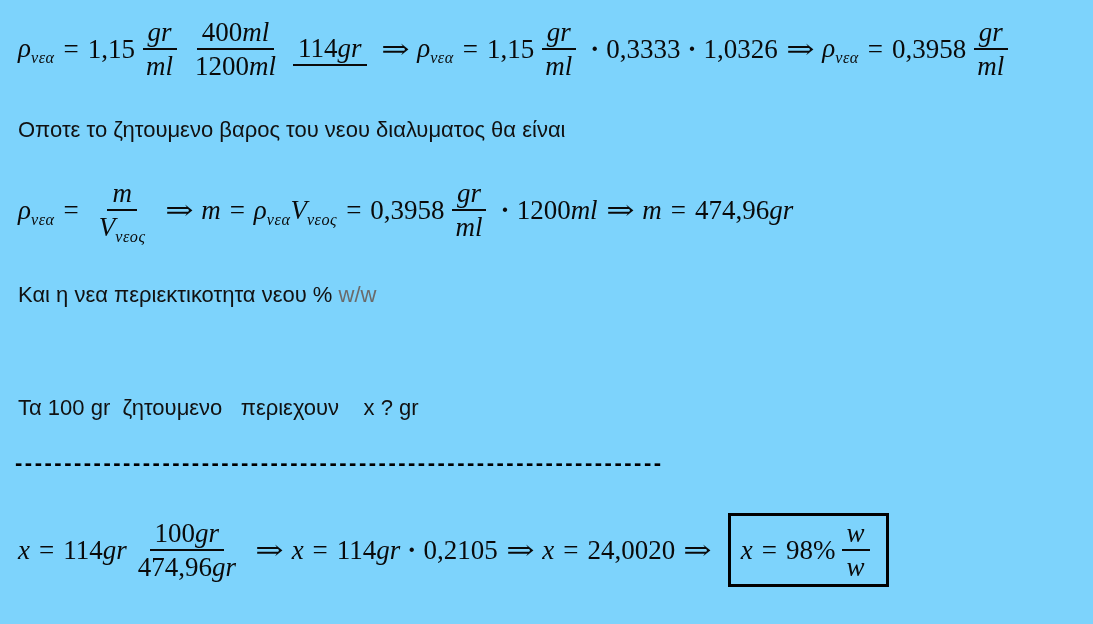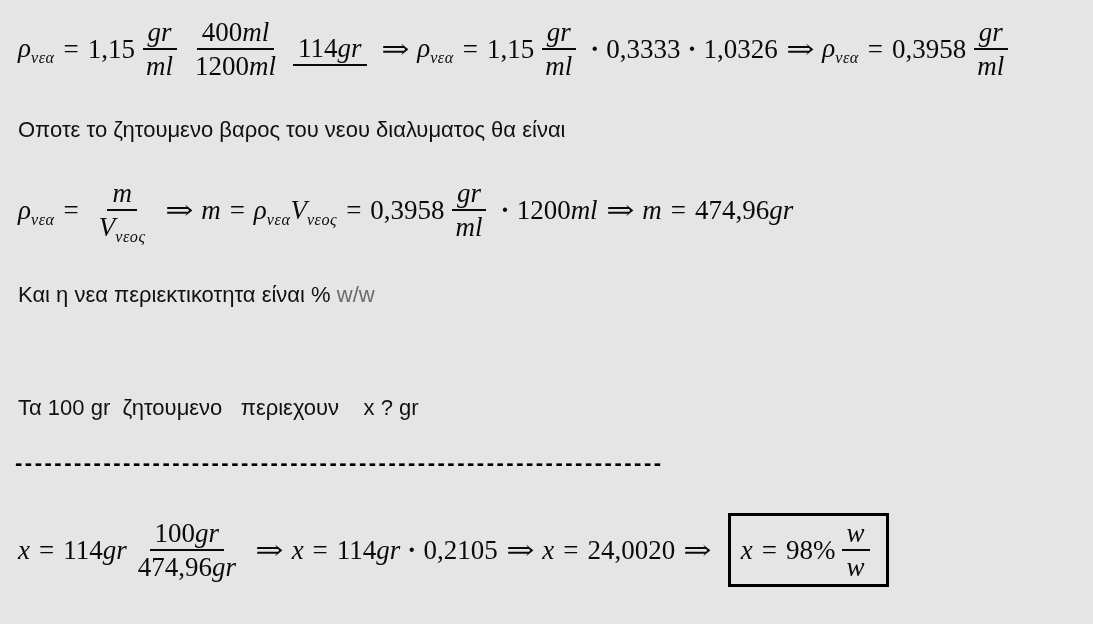--- a/index.html
+++ b/index.html
@@ -1,16 +1,16 @@
 <!DOCTYPE html>
 <html><head>
 <meta charset="utf-8">
 <style>
   html,body{margin:0;padding:0;background:#ffffff;}
-  .page{position:relative;width:1093px;height:624px;background:#e5e5e5;overflow:hidden;}
+  .page{position:relative;width:1093px;height:624px;background:#7dd3fc;overflow:hidden;}
 
   
   .formula{
     position:absolute;display:flex;align-items:center;white-space:nowrap;
     font-family:"Liberation Serif","DejaVu Serif",serif;
     font-size:27px;color:#0a0a0a;line-height:1.15;
   }
   .it{font-style:italic;}
   .rm{font-style:normal;}
   .vtok{display:inline-block;font-style:italic;line-height:1.1;}
@@ -97,21 +97,21 @@
       <span class="fden it">ml</span>
     </span>
     <span class="dot">·</span>
     <span><span class="rm">1200</span><span class="it">ml</span></span>
     <span class="arrow">⇒</span>
     <span class="it">m</span>
     <span class="op">=</span>
     <span><span class="rm">474,96</span><span class="it">gr</span></span>
   </div>
 
-  <div class="para" style="left:18px;top:282px"><span>Και η νεα περιεκτικοτητα είναι % </span><span class="ww">w/w</span></div>
+  <div class="para" style="left:18px;top:282px"><span>Και η νεα περιεκτικοτητα νεου % </span><span class="ww">w/w</span></div>
 
 
   <div class="para" style="left:18px;top:395px">Τα 100 gr  ζητουμενο   περιεχουν    x ? gr</div>
 
   <div class="sep" style="left:15px;top:450px">------------------------------------------------------------------</div>
 
   <div class="formula" style="left:18px;top:513px">
     <span class="it">x</span>
     <span class="op">=</span>
     <span><span class="rm">114</span><span class="it">gr</span></span>

